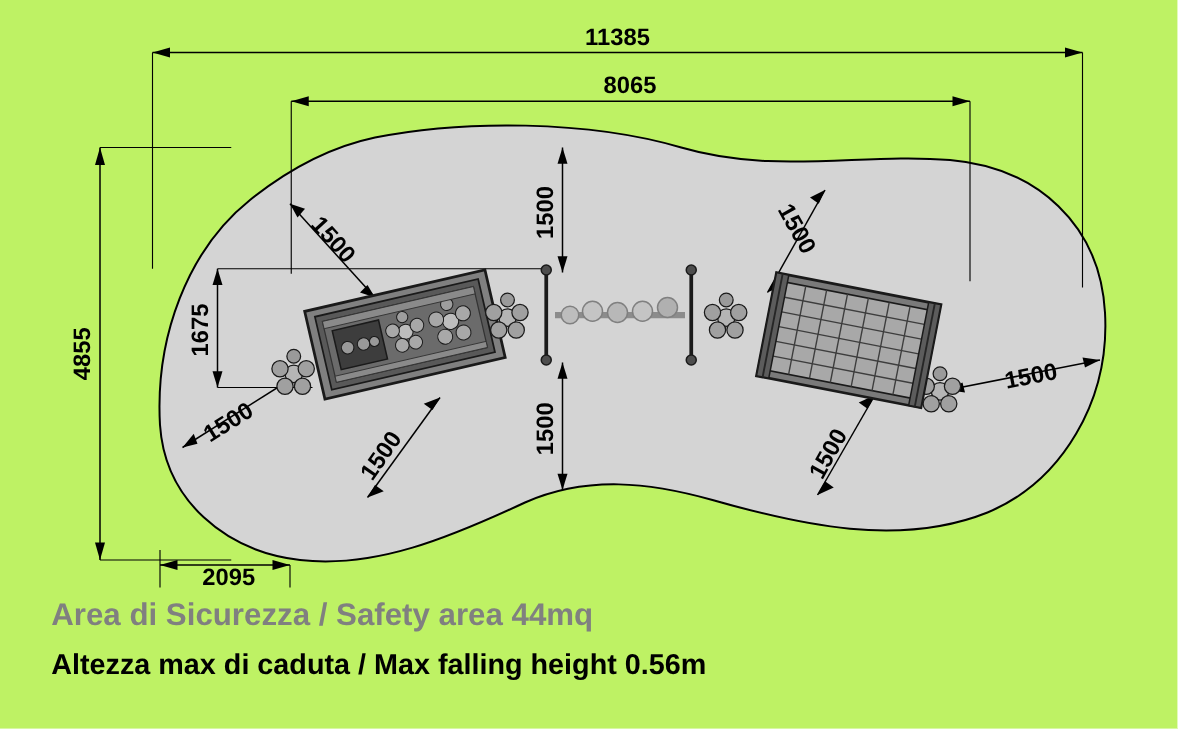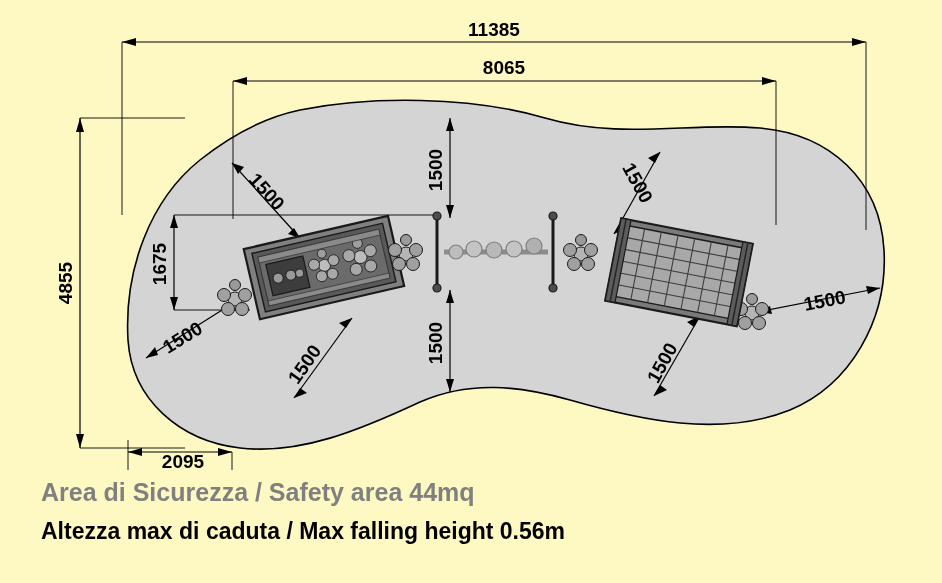--- a/index.html
+++ b/index.html
@@ -7,21 +7,21 @@
     padding: 0;
     background: #ffffff;
   }
   body {
     font-family: "Liberation Sans", sans-serif;
   }
   #page {
     position: relative;
     width: 942px;
     height: 583px;
-    background: #fef9c3;
+    background: #bef264;
     overflow: hidden;
   }
   #drawing {
     position: absolute;
     left: 0;
     top: 0;
     width: 942px;
     height: 583px;
   }
   .caption-wrap {

